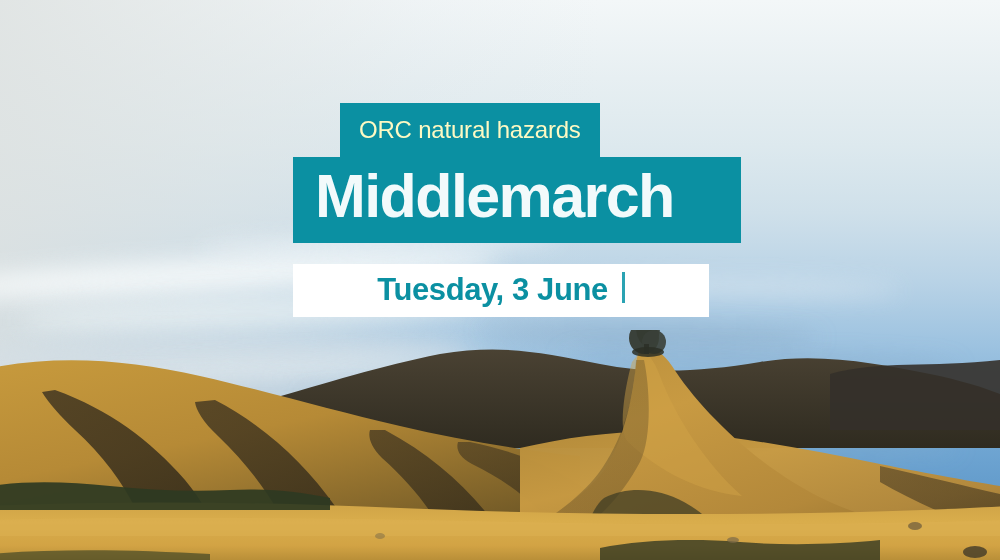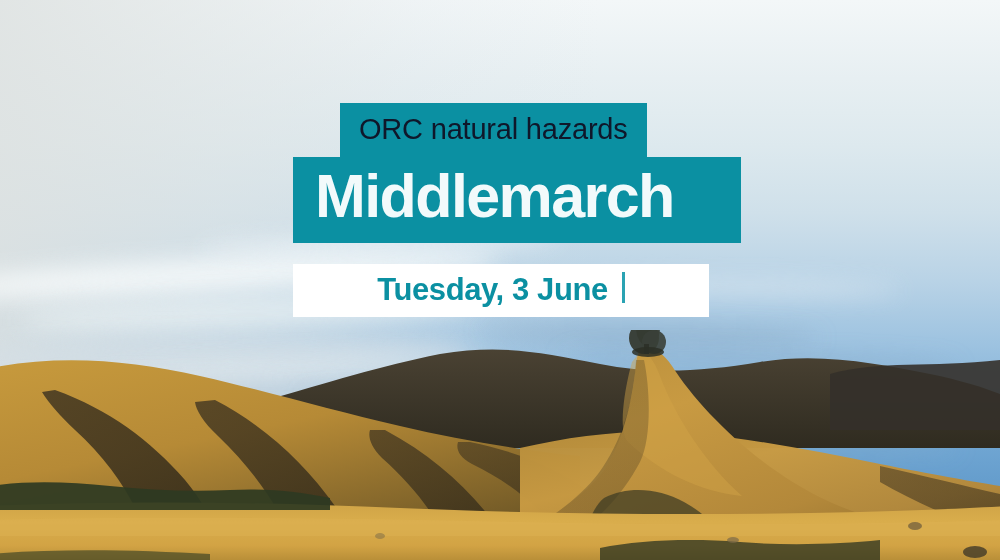--- a/index.html
+++ b/index.html
@@ -77,22 +77,22 @@
     width:416px;
   }
 
   .kicker-box {
     display:inline-block;
     background:#0b90a2;
     padding:9px 19px 10px 19px;
     margin-left:47px;
   }
   .kicker-line {
-    color:#0f172a;
-    font-size:29px;
+    color:#fef9c3;
+    font-size:24px;
     line-height:35px;
     font-weight:400;
     letter-spacing:-0.2px;
     white-space:nowrap;
   }
 
   .title-box {
     background:#0b90a2;
     padding:6px 22px 14px 22px;
     width:448px;

